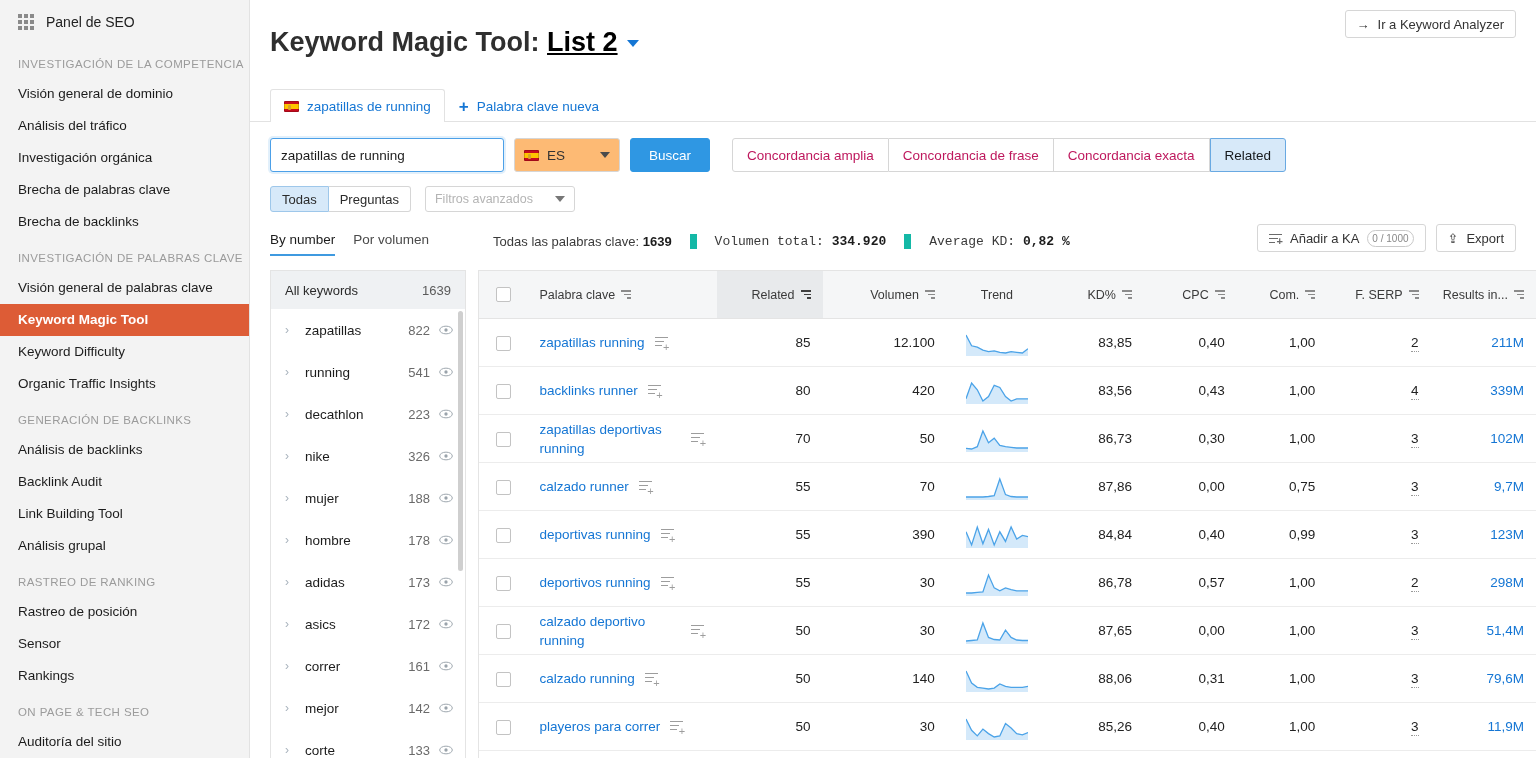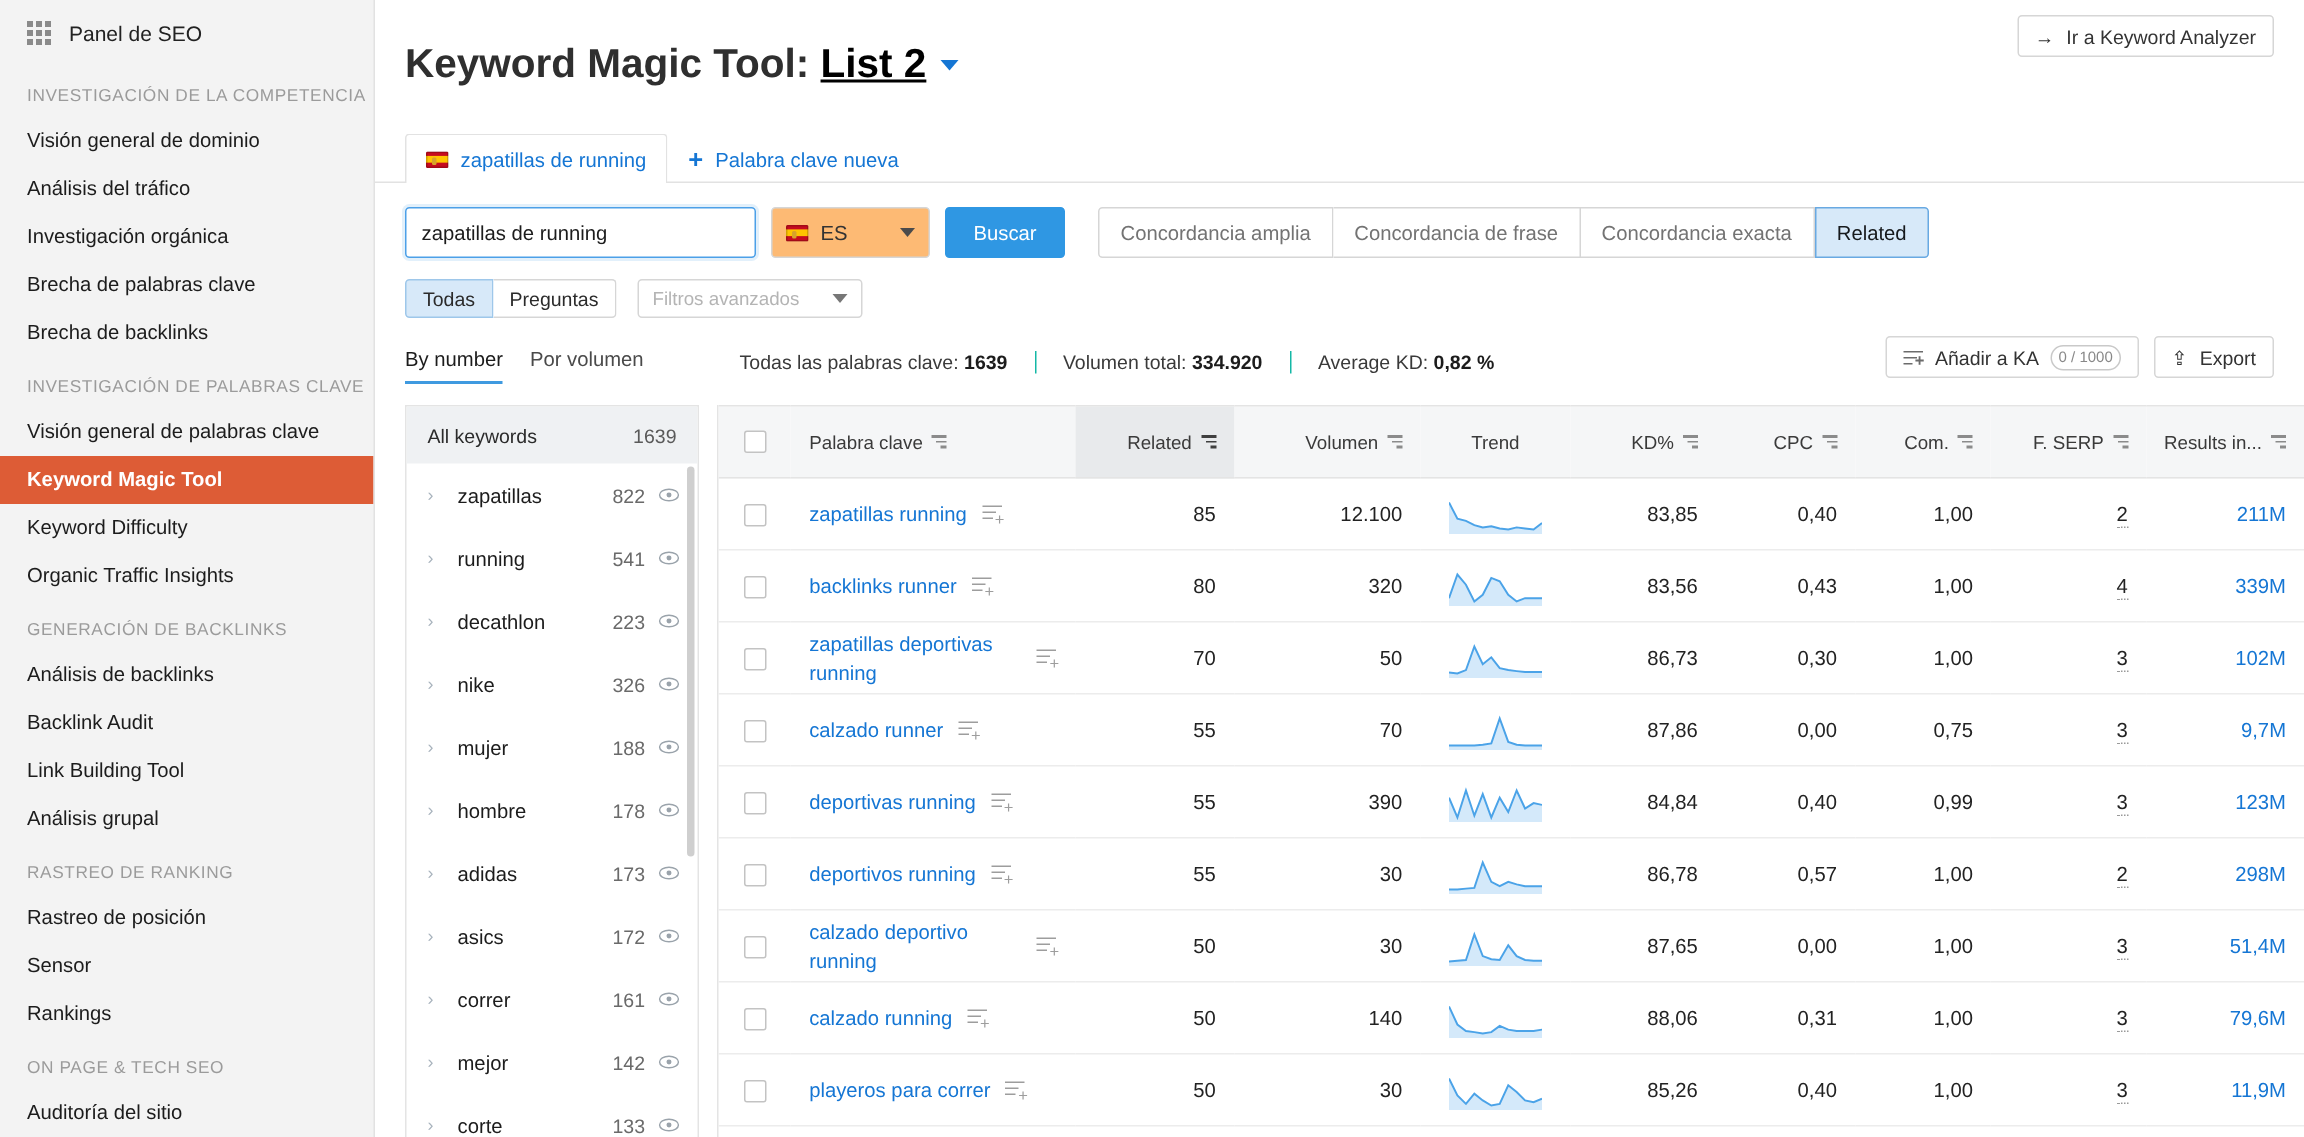--- a/index.html
+++ b/index.html
@@ -131,21 +131,21 @@
     height: 34px; margin-left: 10px; padding: 0 18px;
     background: #2f97e3; border: 1px solid #2f97e3; border-radius: 3px;
     color: #fff; font-size: 13.5px; cursor: pointer; font-family: inherit;
   }
 
   .match-group { display: flex; align-items: stretch; }
   .match-btn {
     height: 34px; padding: 0 14px;
     display: flex; align-items: center;
     border: 1px solid #d6d6d6; border-left: none;
-    background: #fff; font-size: 13.5px; color: #737373;
+    background: #fff; font-size: 13.5px; color: #be185d;
     cursor: pointer; white-space: nowrap;
   }
   .match-btn:first-child { border-left: 1px solid #d6d6d6; border-radius: 3px 0 0 3px; }
   .match-btn:last-child { border-radius: 0 3px 3px 0; }
   .match-btn.active {
     background: #d7e9f9; border-color: #69a9e2; color: #16191c;
     border-left: 1px solid #69a9e2;
   }
 
   .filter-row { display: flex; align-items: center; gap: 14px; margin-top: 14px; }
@@ -167,21 +167,21 @@
   .adv-filters .chev { border-top-color: #777; }
 
   
   .stats-row { display: flex; align-items: flex-end; padding: 16px 20px 0 20px; height: 44px; }
   .view-tabs { display: flex; gap: 18px; }
   .view-tab { font-size: 13.5px; color: #4a4a4a; cursor: pointer; padding-bottom: 7px; border-bottom: 2px solid transparent; }
   .view-tab.active { color: #1c1c1c; border-bottom-color: #3f9ae0; }
   .stats { display: flex; align-items: center; gap: 0; margin-left: 64px; padding-bottom: 7px; }
   .stat { font-size: 13px; color: #3a3a3a; padding: 0 18px; }
   .stat:first-child { padding-left: 0; text-align: right; }
-  .stat + .stat { border-left: 1px solid #14b8a6; }
+  .stat + .stat { border-left: 7px solid #14b8a6; font-family: Liberation Mono, monospace; }
   .stat b { color: #1c1c1c; }
   .stats-right { margin-left: auto; display: flex; gap: 10px; padding-bottom: 4px; }
   .icon-lines { display: inline-block; width: 13px; height: 11px; position: relative; }
   .icon-lines i { position: absolute; left: 0; height: 1.6px; background: #6b6b6b; }
   .icon-lines i:nth-child(1){ top:1px; width: 13px; }
   .icon-lines i:nth-child(2){ top:5px; width: 9px; }
   .icon-lines i:nth-child(3){ top:9px; width: 6px; }
   .icon-lines b { position:absolute; right:-1px; bottom:-1px; color:#6b6b6b; font-size:11px; line-height:8px; }
 
   
@@ -671,21 +671,21 @@
                     <a class="kw-link">backlinks runner</a>
                     <span class="add-ic">
                       <i></i>
                       <i></i>
                       <i></i>
                       <b>+</b>
                     </span>
                   </span>
                 </td>
                 <td>80</td>
-                <td>320</td>
+                <td>420</td>
                 <td class="center">
                   <svg class="spark" width="62" height="26" viewBox="0 0 62 26">
                     <polygon points="0,26 0.0,20.8 5.6,5.0 11.3,11.8 16.9,23.0 22.5,18.5 28.2,7.3 33.8,9.5 39.5,18.5 45.1,23.0 50.7,20.8 56.4,20.8 62.0,20.8 62,26" fill="#d4e9fa"></polygon>
                     <polyline points="0.0,20.8 5.6,5.0 11.3,11.8 16.9,23.0 22.5,18.5 28.2,7.3 33.8,9.5 39.5,18.5 45.1,23.0 50.7,20.8 56.4,20.8 62.0,20.8" fill="none" stroke="#4ba3e8" stroke-width="1.3"></polyline>
                   </svg>
                 </td>
                 <td>83,56</td>
                 <td>0,43</td>
                 <td>1,00</td>
                 <td><span class="serp-num">4</span></td>

